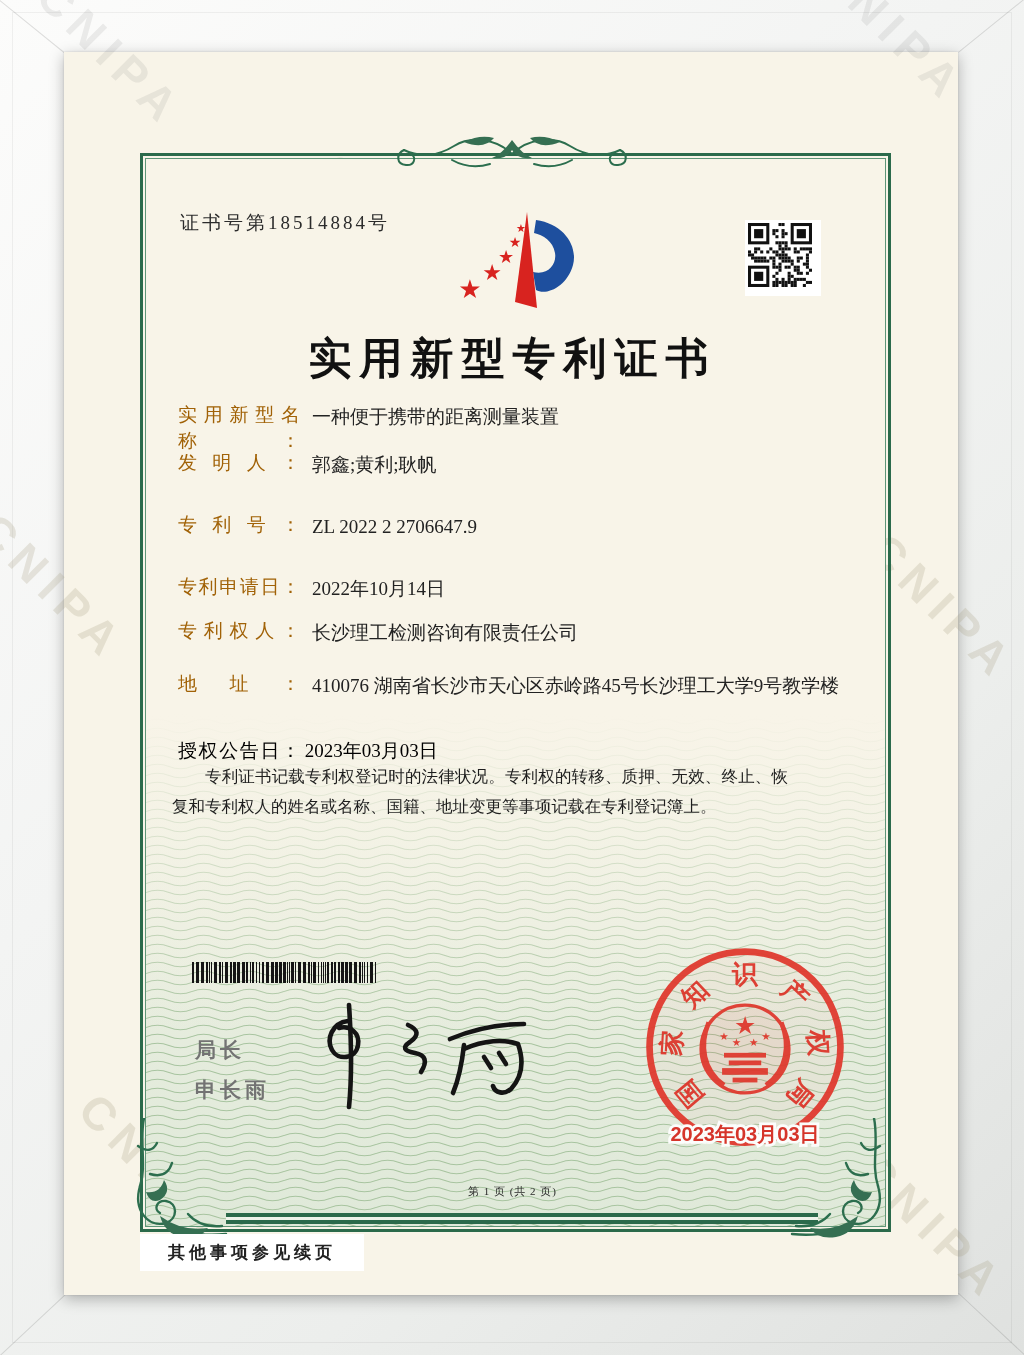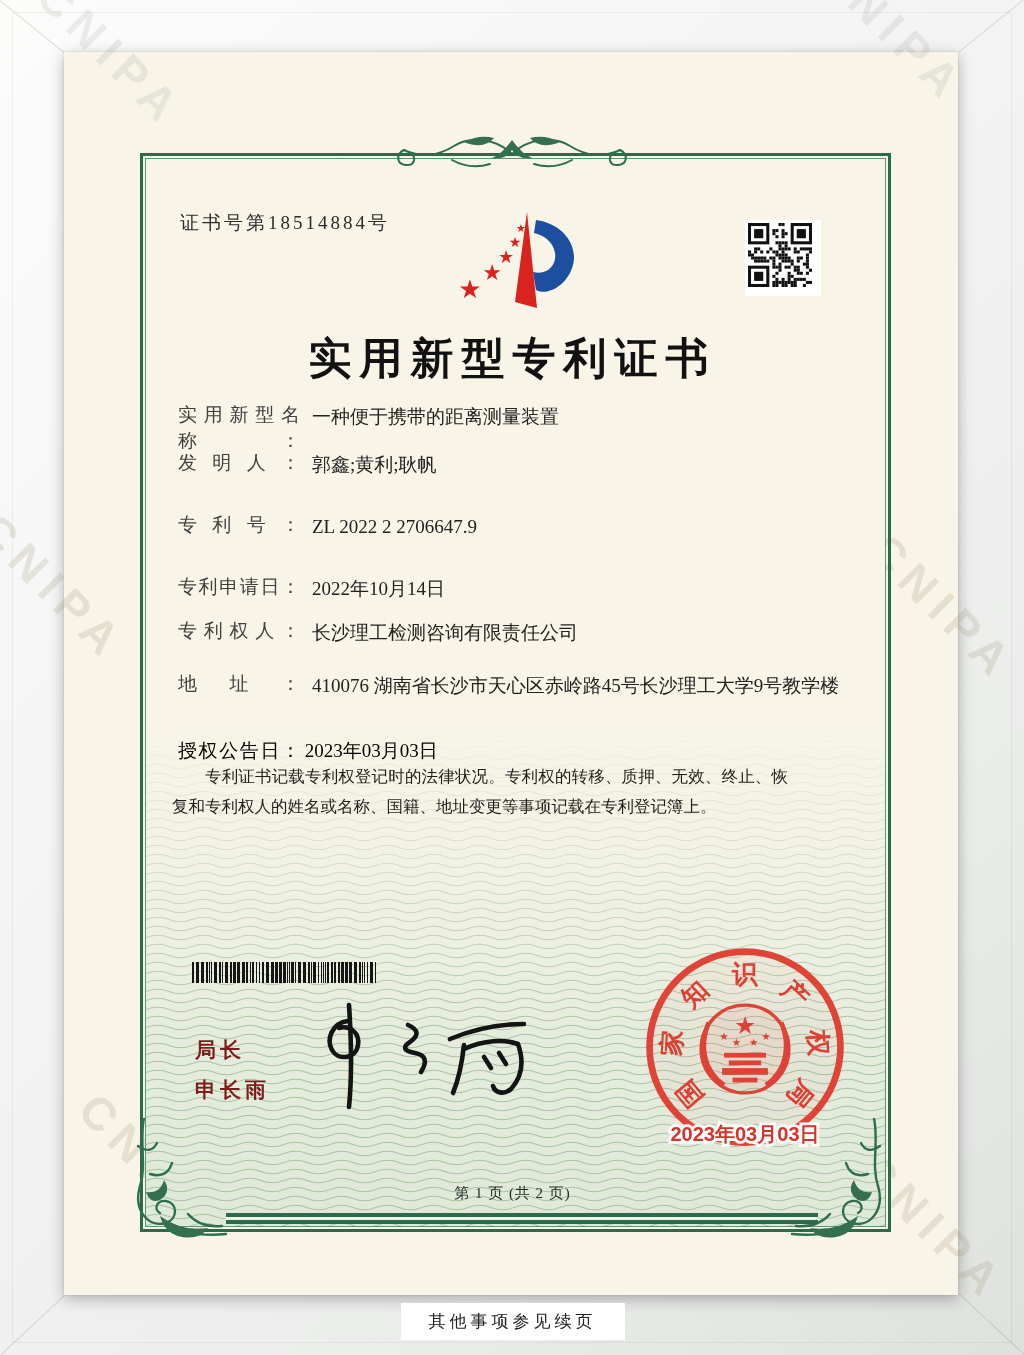--- a/index.html
+++ b/index.html
@@ -38,52 +38,52 @@
 
   .cert-no{position:absolute;left:180px;top:210px;font-size:19px;letter-spacing:3px;color:#2b2b2b;}
   .logo{position:absolute;left:450px;top:210px;}
   .qr{position:absolute;left:745px;top:220px;width:70px;height:70px;background:#fff;padding:3px;}
   .title{position:absolute;left:140px;top:330px;width:745px;text-align:center;
          font-size:43px;font-weight:700;letter-spacing:8px;color:#111;}
 
   .fields{position:absolute;left:178px;top:402px;width:670px;}
   .frow{position:absolute;left:0;font-size:19px;color:#222;}
   .flabel{display:inline-block;width:122px;text-align:justify;text-align-last:justify;
-          vertical-align:top;color:#404040;}
+          vertical-align:top;color:#a16207;}
   .fvalue{display:inline-block;margin-left:12px;width:530px;vertical-align:top;line-height:1.55;}
   .grant{position:absolute;left:0;top:336px;width:690px;font-size:19px;display:flex;}
   .gcell2{margin-left:68px;}
   .glabel{display:inline-block;width:122px;text-align:justify;text-align-last:justify;}
   .glabel2{display:inline-block;width:128px;text-align:justify;text-align-last:justify;}
 
   .paras{position:absolute;left:172px;top:762px;width:616px;font-size:16.5px;
          line-height:1.82;color:#1e1e1e;text-align:justify;}
   .paras p{margin:0 0 8px 0;text-indent:2em;}
 
   .barcode{position:absolute;left:192px;top:962px;width:232px;height:21px;display:flex;align-items:stretch;}
   .barcode .b{background:#151515;}
   .barcode .s{background:transparent;}
 
   .officer{position:absolute;left:195px;top:1030px;font-family:"Liberation Sans","DejaVu Sans",sans-serif;
-           font-size:21px;font-weight:600;letter-spacing:4px;color:#7f1d1d;line-height:1.9;}
+           font-size:21px;font-weight:600;letter-spacing:4px;color:#737373;line-height:1.9;}
   .sig{position:absolute;left:292px;top:995px;}
 
   .seal{position:absolute;left:640px;top:942px;}
 
   .pagenum{position:absolute;left:140px;top:1184px;width:745px;text-align:center;
-           font-size:15px;color:#2a2a2a;letter-spacing:1px;}
+           font-size:11px;color:#2a2a2a;letter-spacing:1px;}
 
   .bbar{position:absolute;left:226px;top:1213px;width:592px;height:11px;
         background:linear-gradient(to bottom,#2b6a4b 0 4px,#eef3ea 4px 7px,#2b6a4b 7px 11px);}
   .fl{position:absolute;}
   .fl-bl{left:130px;top:1118px;}
   .fl-br{left:788px;top:1118px;transform:scaleX(-1);}
   .fl-top{left:392px;top:130px;}
 
-  .footnote{position:absolute;left:140px;top:1303px;width:745px;text-align:center;}
+  .footnote{position:absolute;left:140px;top:1234px;width:745px;font-weight:bold;}
   .footnote span{display:inline-block;background:#ffffff;padding:7px 28px;
                  font-size:17px;letter-spacing:4px;color:#222;}
 </style>
 </head>
 <body>
 
 <div class="stage">
 
   <div class="mat">
     <div class="mat-crease"></div>

